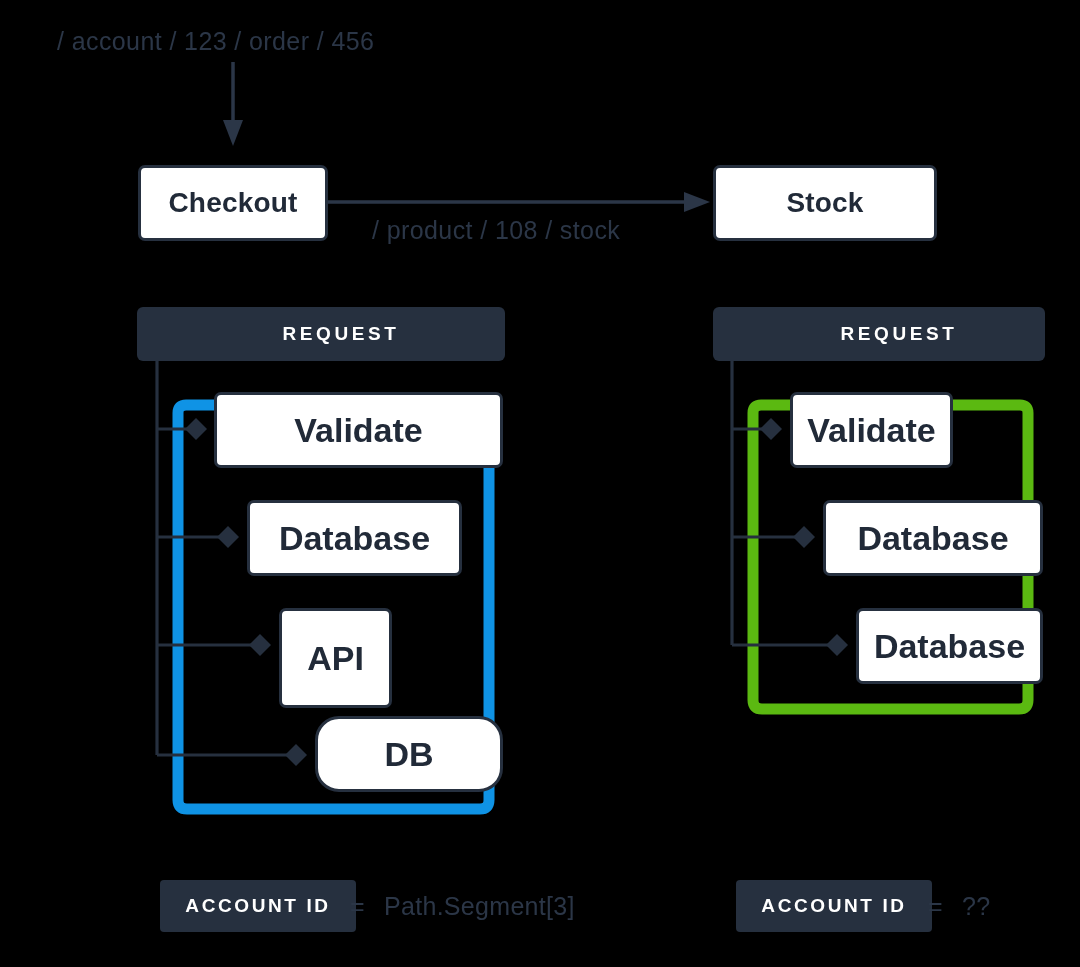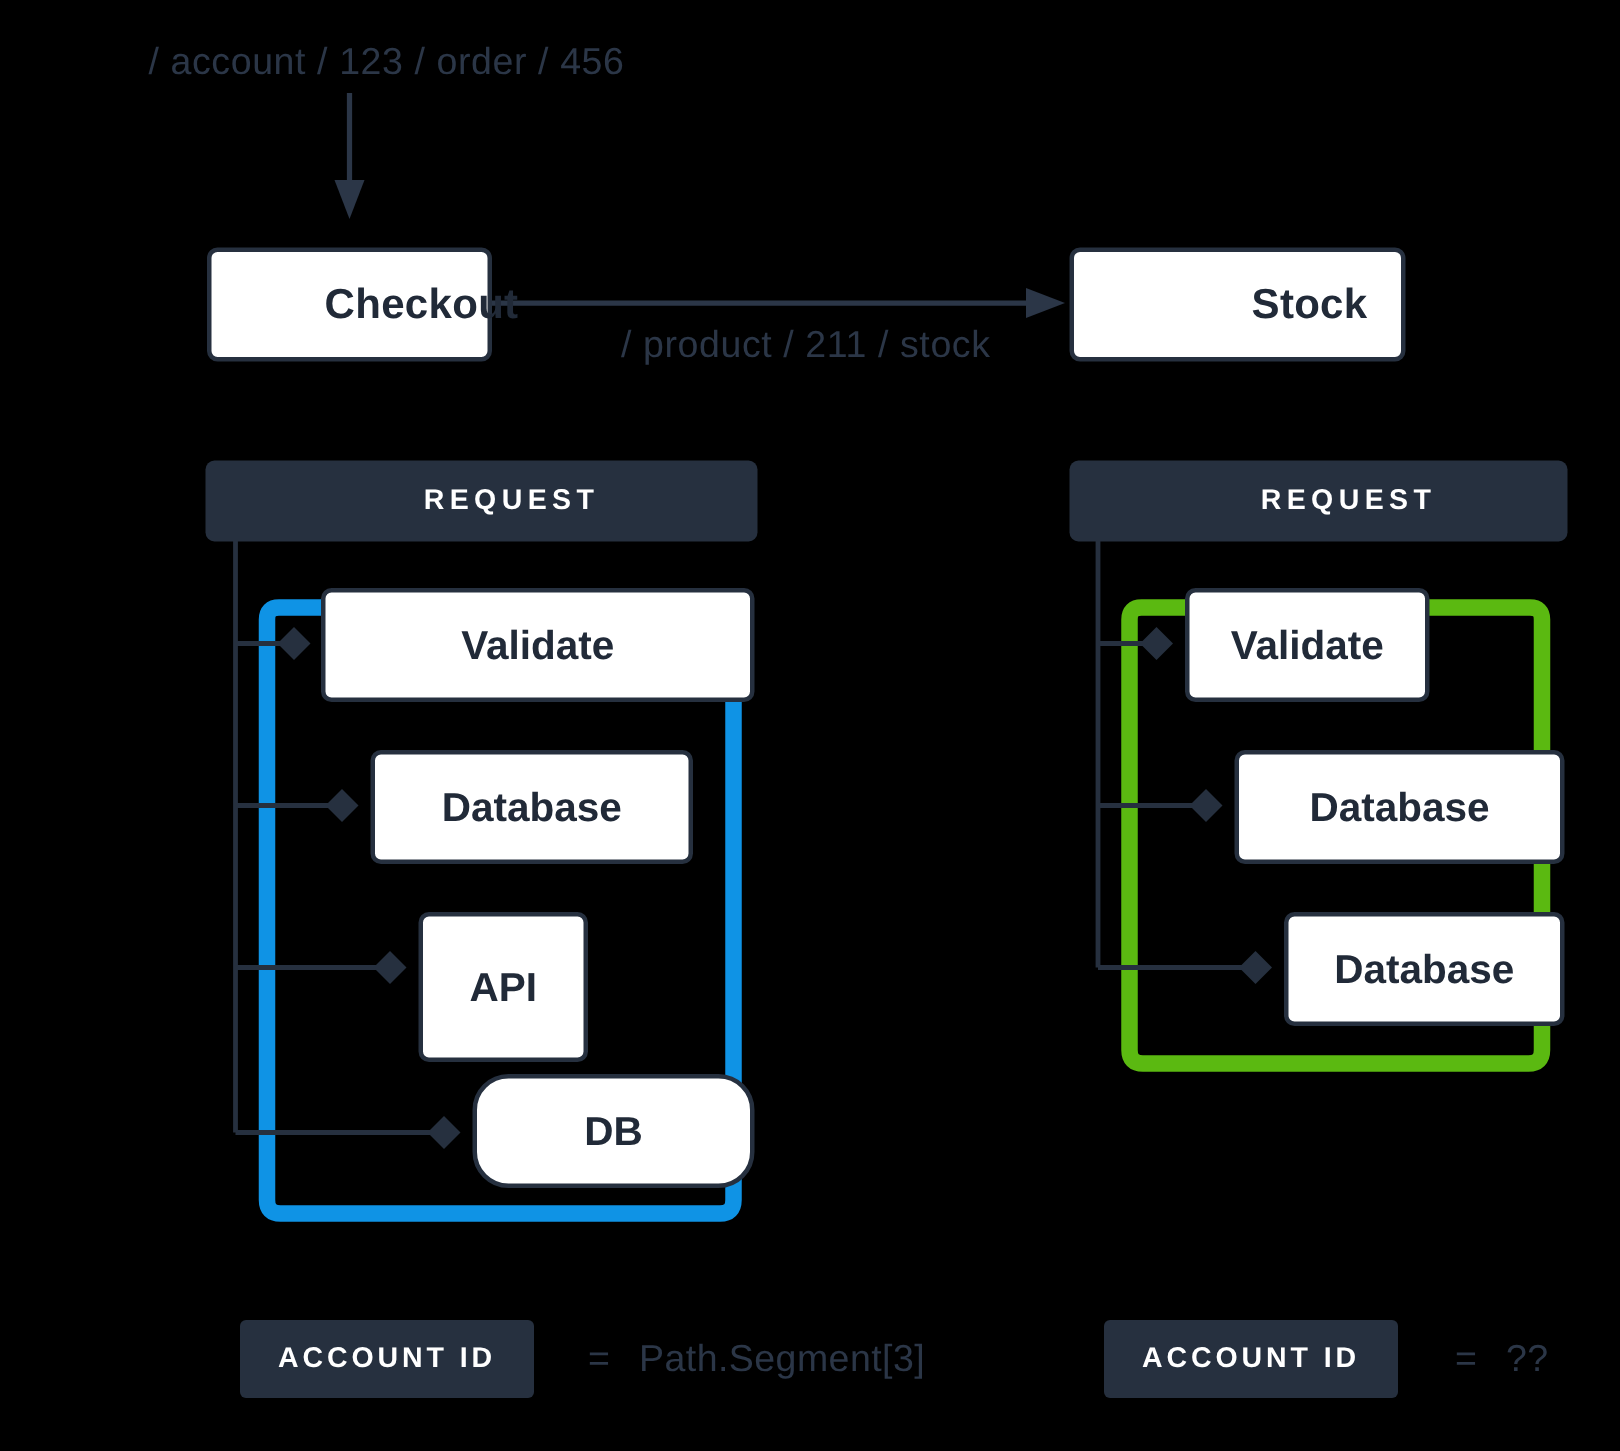--- a/index.html
+++ b/index.html
@@ -24,21 +24,21 @@
   svg.layer {
     position: absolute;
     left: 0;
     top: 0;
     width: 1080px;
     height: 967px;
     overflow: visible;
   }
 
   
-  .abs { position: absolute; margin-left: 42px; }
+  .abs { position: absolute; }
 
   .path-label {
     color: #2b3647;
     font-family: "Liberation Sans", sans-serif;
     font-size: 25px;
     font-weight: 400;
     letter-spacing: 0.4px;
     white-space: nowrap;
   }
 
@@ -54,23 +54,23 @@
     height: 100%;
   }
 
   .node-box {
     position: absolute;
     background: #ffffff;
     border: 3px solid #26303f;
     border-radius: 7px;
     box-sizing: border-box;
   }
-  .node-box .node-box-label { font-size: 27px; }
-
-  .svc-box .node-box-label { font-size: 28px; letter-spacing: 0.2px; padding-left: 48px; }
+  .node-box .node-box-label { font-size: 34px; }
+
+  .svc-box .node-box-label { font-size: 28px; letter-spacing: 0.2px; }
 
   .request-panel {
     position: absolute;
     background: #26303f;
     border-radius: 6px;
     box-sizing: border-box;
     display: flex;
     align-items: center;
     justify-content: center;
     padding-left: 40px;
@@ -161,21 +161,21 @@
     </g>
     <g fill="#26303f">
       <polygon points="771,418 782,429 771,440 760,429"></polygon>
       <polygon points="804,526 815,537 804,548 793,537"></polygon>
       <polygon points="837,634 848,645 837,656 826,645"></polygon>
     </g>
   </svg>
 
   <div class="abs path-label" style="left:57px; top:27px;">/ account / 123 / order / 456</div>
 
-  <div class="abs path-label" style="left:372px; top:216px;">/ product / 211 / stock</div>
+  <div class="abs path-label" style="left:372px; top:216px;">/ product / 108 / stock</div>
 
   <div class="node-box svc-box" style="left:138px; top:165px; width:190px; height:76px;">
     <span class="node-box-label">Checkout</span>
   </div>
 
   <div class="node-box svc-box" style="left:713px; top:165px; width:224px; height:76px;">
     <span class="node-box-label">Stock</span>
   </div>
 
   <div class="request-panel" style="left:137px; top:307px; width:368px; height:54px;">

